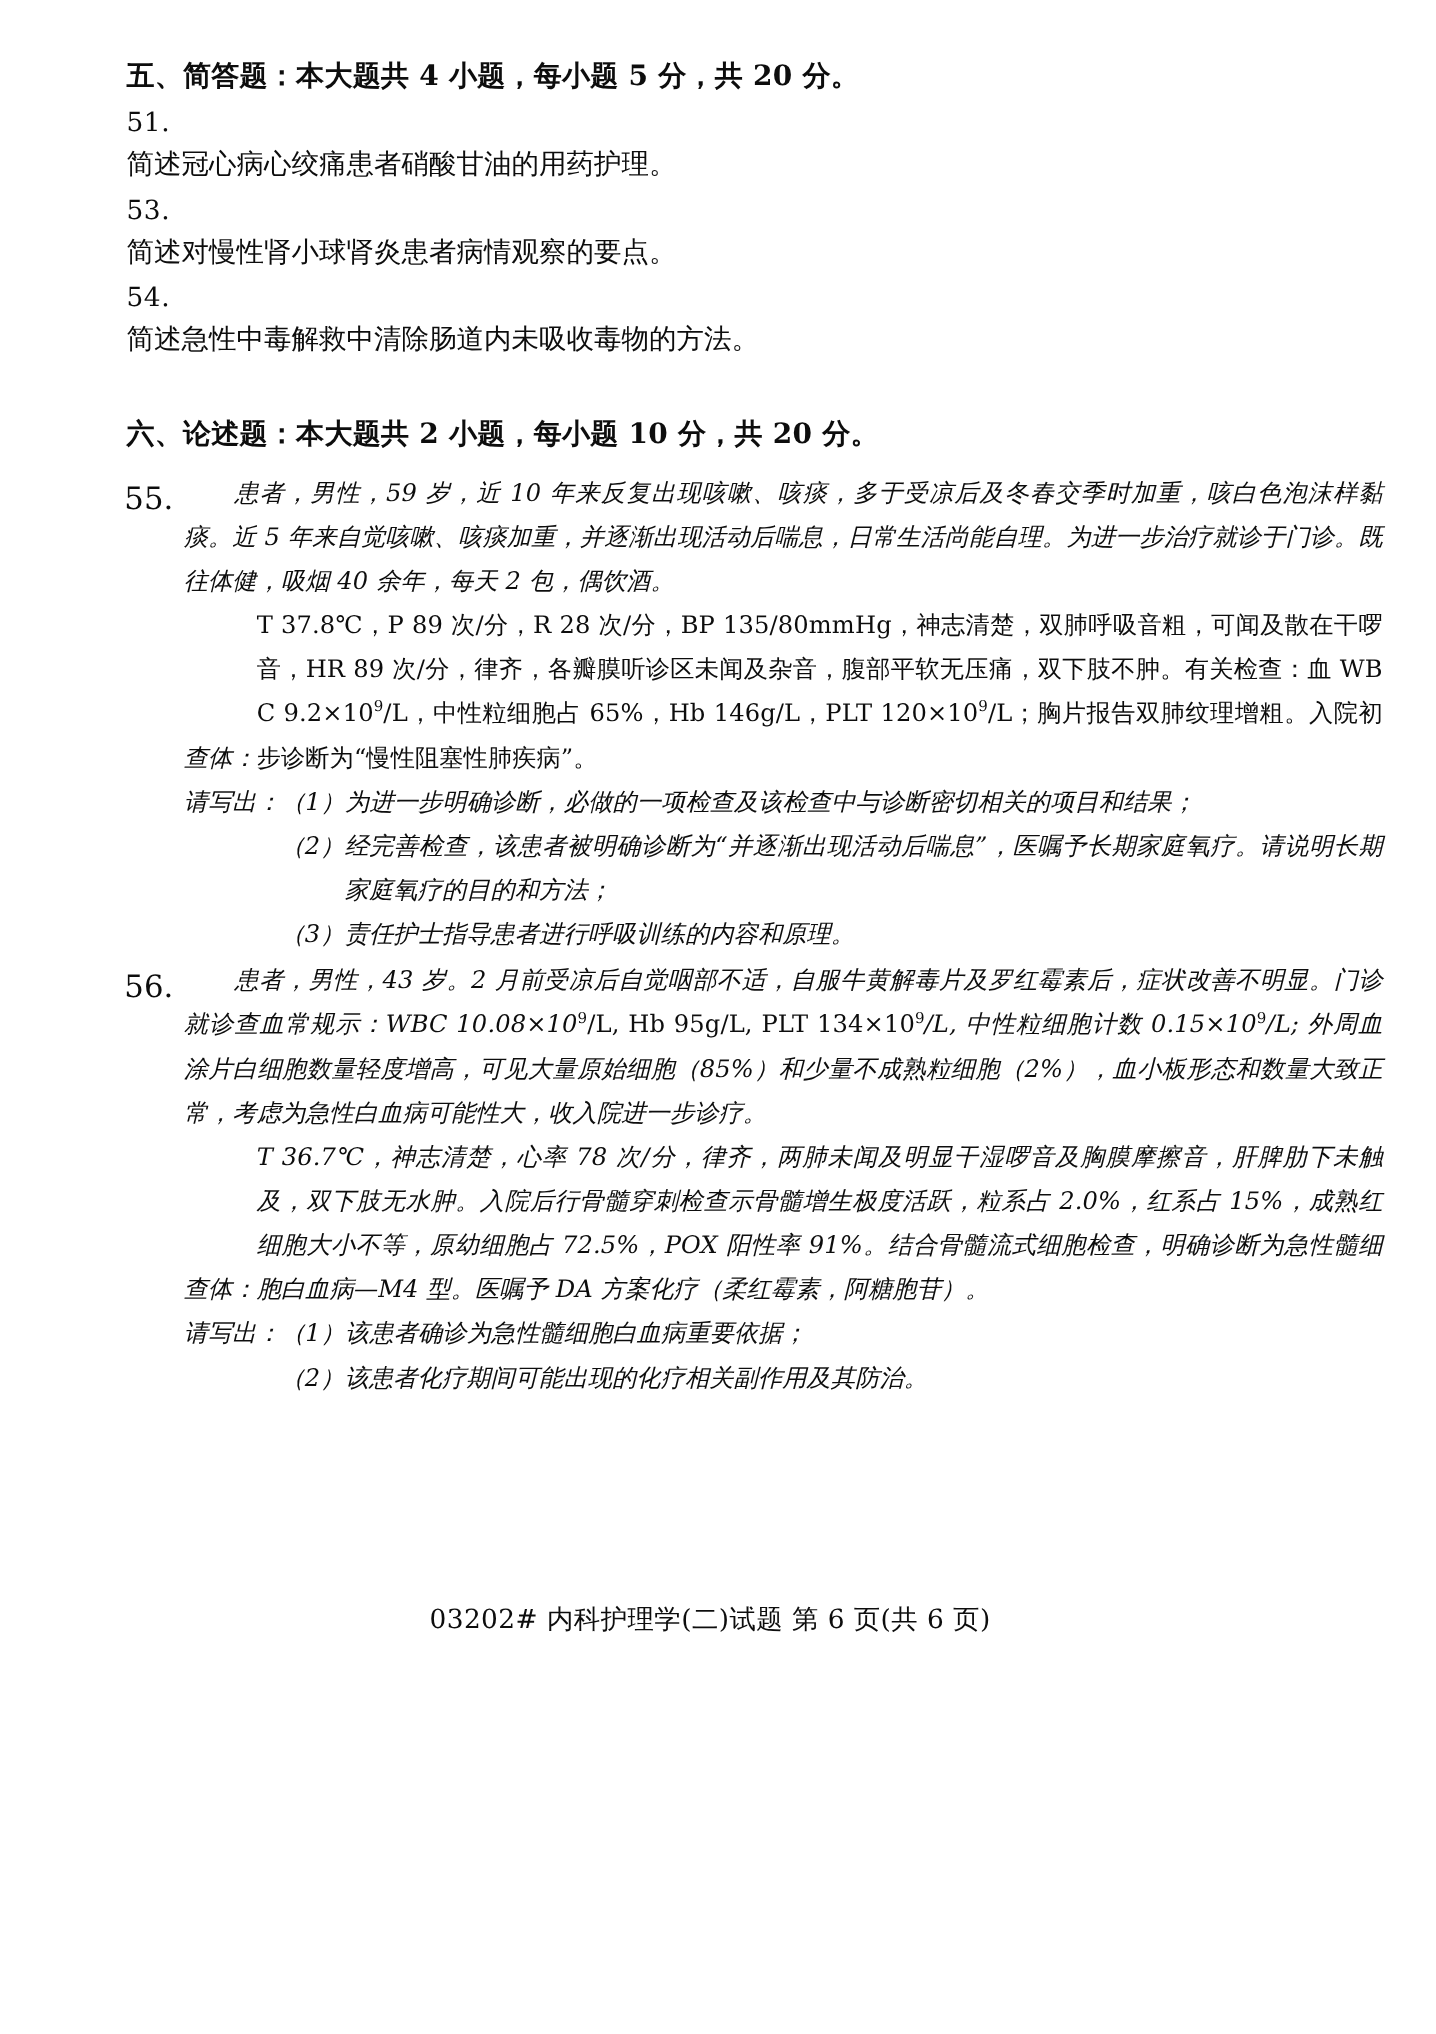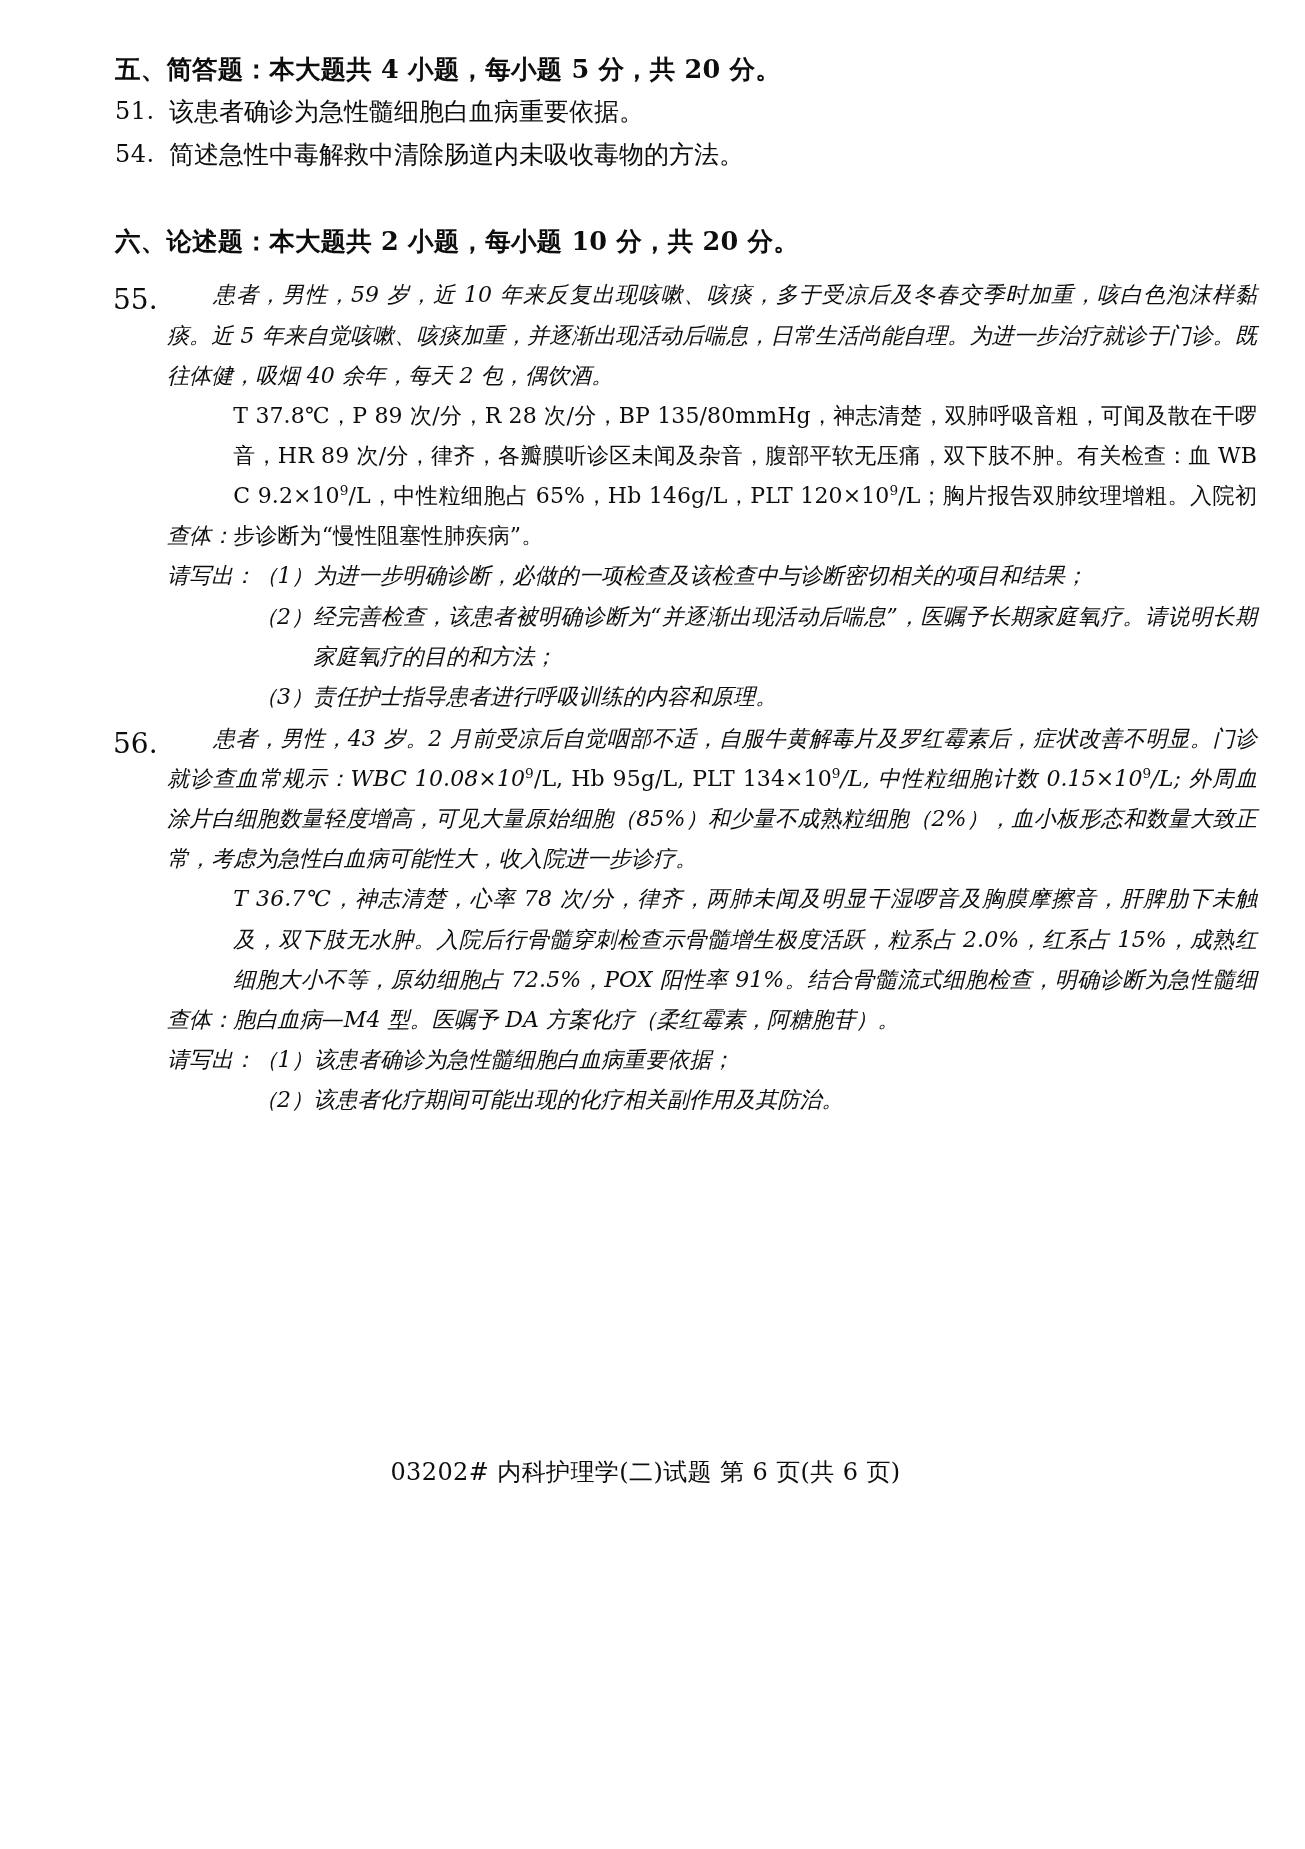--- a/index.html
+++ b/index.html
@@ -33,20 +33,21 @@
     margin: 0 0 6px 10px;
     white-space: nowrap;
   }
   .q-line {
     display: flex;
     align-items: flex-start;
     font-size: 25px;
     line-height: 1.54;
     margin: 0 0 4px 10px;
     white-space: nowrap;
+    flex-direction: column;
   }
   .q-num {
     flex: 0 0 auto;
     width: 54px;
     font-family: "DejaVu Serif", "Liberation Serif", serif;
     font-size: 24px;
     letter-spacing: 0.5px;
   }
   .q-text {
     flex: 1 1 auto;
@@ -137,21 +138,25 @@
 </style>
 </head>
 <body>
 
 <div class="page">
 
   <div class="section-head">五、简答题：本大题共 4 小题，每小题 5 分，共 20 分。</div>
 
   <div class="q-line">
     <span class="q-num">51.</span>
-    <span class="q-text">该患者确诊为急性髓细胞白血病重要依据。</span>
+    <span class="q-text">简述冠心病心绞痛患者硝酸甘油的用药护理。</span>
+  </div>
+  <div class="q-line">
+    <span class="q-num">53.</span>
+    <span class="q-text">简述对慢性肾小球肾炎患者病情观察的要点。</span>
   </div>
   <div class="q-line">
     <span class="q-num">54.</span>
     <span class="q-text">简述急性中毒解救中清除肠道内未吸收毒物的方法。</span>
   </div>
 
   <div class="spacer-lg"></div>
 
   <div class="section-head">六、论述题：本大题共 2 小题，每小题 10 分，共 20 分。</div>
 

